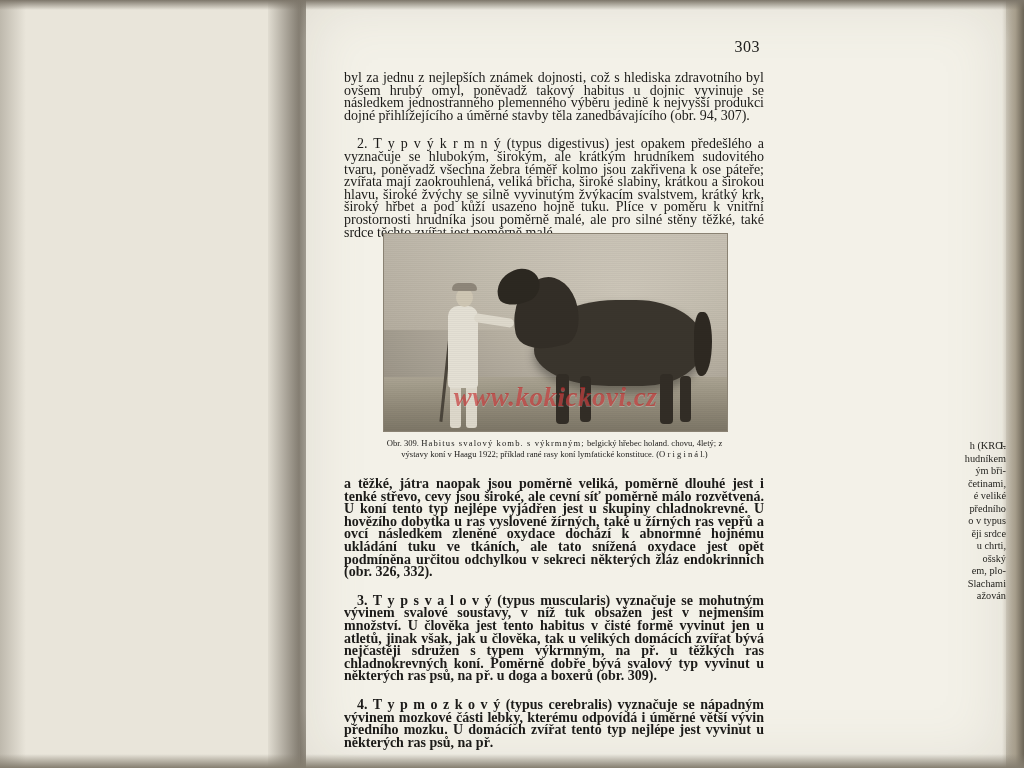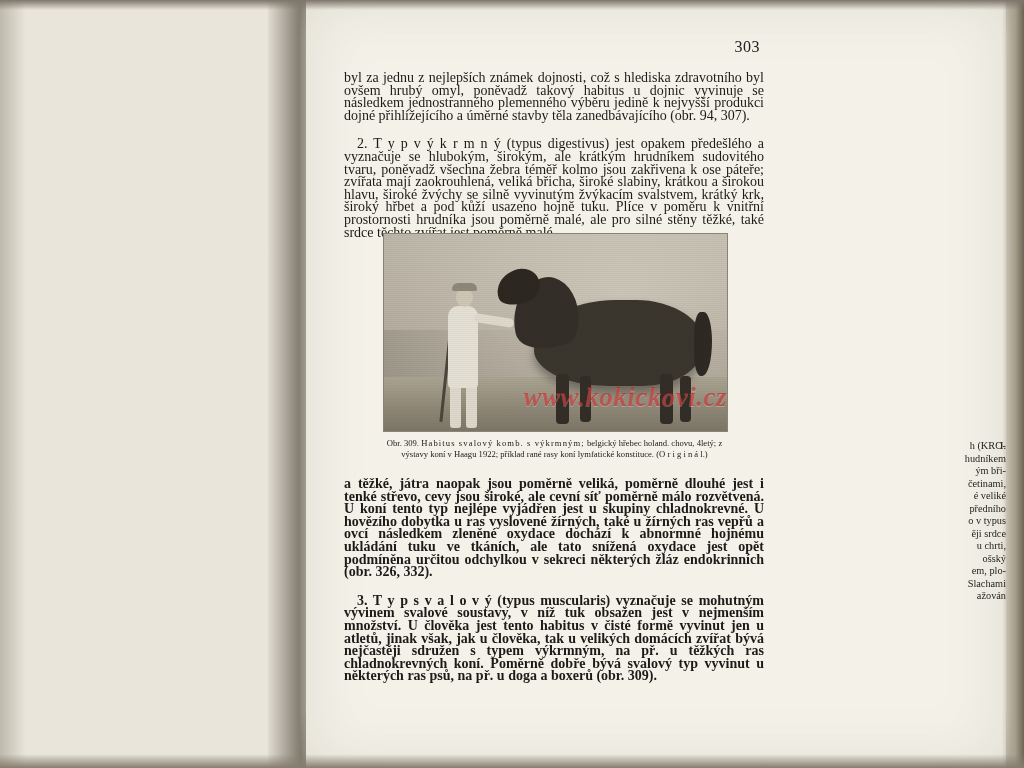--- a/index.html
+++ b/index.html
@@ -229,21 +229,21 @@
     background-image:
       repeating-linear-gradient(0deg, rgba(255,255,255,0.045) 0 1px, rgba(0,0,0,0.035) 1px 2px);
     mix-blend-mode: multiply;
     opacity: .7;
   }
   
   .watermark {
     position: absolute;
     left: 0; right: 0;
     top: 148px;
-    text-align: right;
+    text-align: center;
     font-family: "Liberation Serif", serif;
     font-style: italic;
     font-weight: bold;
     font-size: 27px;
     color: rgba(190, 35, 35, 0.62);
     letter-spacing: 0.5px;
     text-shadow: 0 1px 0 rgba(255,255,255,0.25);
     white-space: nowrap;
   }
   .caption {
@@ -348,15 +348,16 @@
       <span>Obr. 309.</span>
       <span class="sp">Habitus svalový komb. s výkrmným;</span>
       <span>belgický hřebec holand. chovu, 4letý; z výstavy koní v Haagu 1922; příklad rané rasy koní lymfatické konstituce.</span>
       <span>(O r i g i n á l.)</span>
     </div>
   </div>
 
   <div class="col" id="block-bottom">
     <p>a těžké, játra naopak jsou poměrně veliká, poměrně dlouhé jest i tenké střevo, cevy jsou široké, ale cevní síť poměrně málo rozvětvená. U koní tento typ nejlépe vyjádřen jest u skupiny chladnokrevné. U hovězího dobytka u ras vyslovené žírných, také u žírných ras vepřů a ovcí následkem zleněné oxydace dochází k abnormné hojnému ukládání tuku ve tkáních, ale tato snížená oxydace jest opět podmíněna určitou odchylkou v sekreci některých žláz endokrinních (obr. 326, 332).</p>
     <p class="indent">3. T y p  s v a l o v ý  (typus muscularis) vyznačuje se mohutným vývinem svalové soustavy, v níž tuk obsažen jest v nejmenším množství. U člověka jest tento habitus v čisté formě vyvinut jen u atletů, jinak však, jak u člověka, tak u velikých domácích zvířat bývá nejčastěji sdružen s typem výkrmným, na př. u těžkých ras chladnokrevných koní. Poměrně dobře bývá svalový typ vyvinut u některých ras psů, na př. u doga a boxerů (obr. 309).</p>
+    <p class="indent">4. T y p  m o z k o v ý  (typus cerebralis) vyznačuje se nápadným vývinem mozkové části lebky, kterému odpovídá i úměrné větší vývin předního mozku. U domácích zvířat tento typ nejlépe jest vyvinut u některých ras psů, na př.</p>
   </div>
 
 </div>
 
 </body></html>

